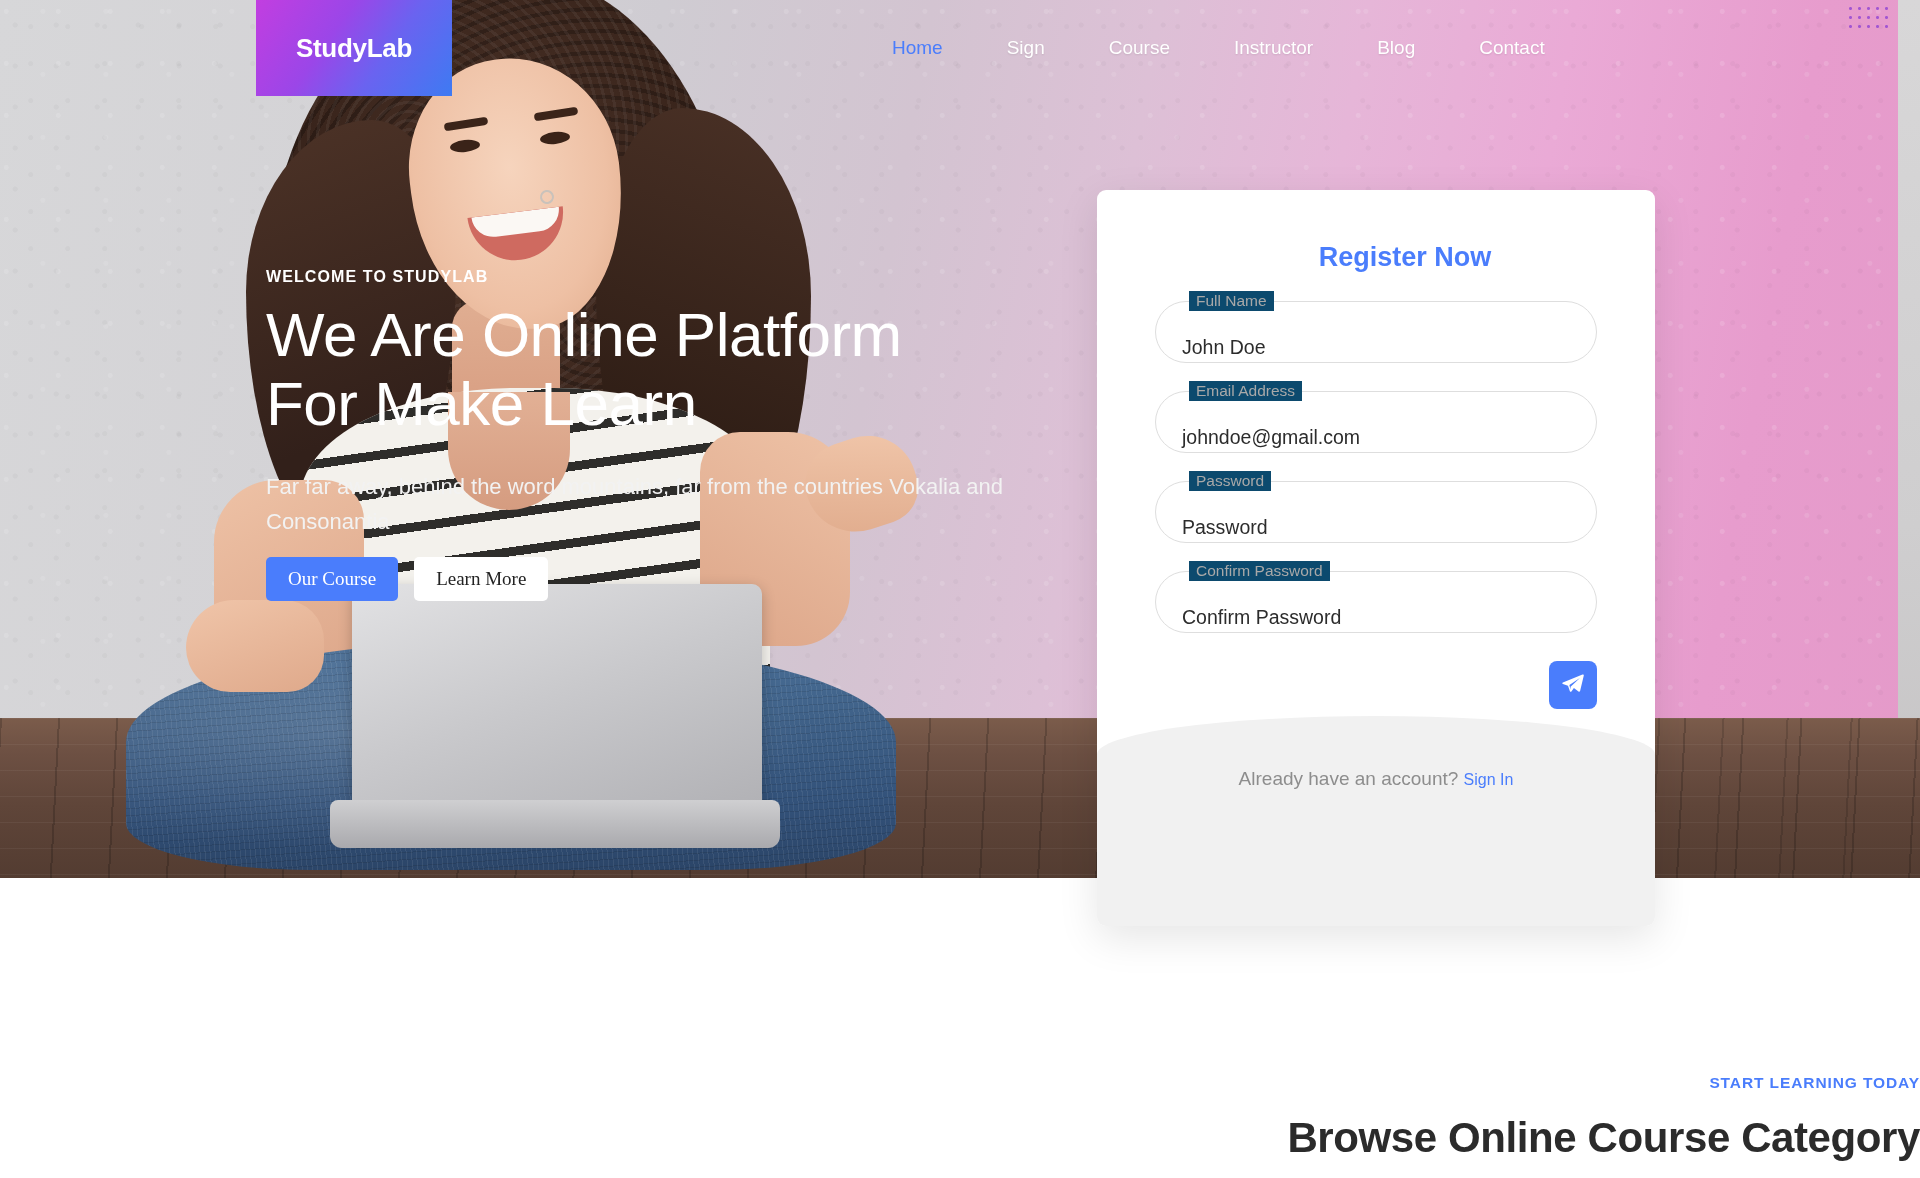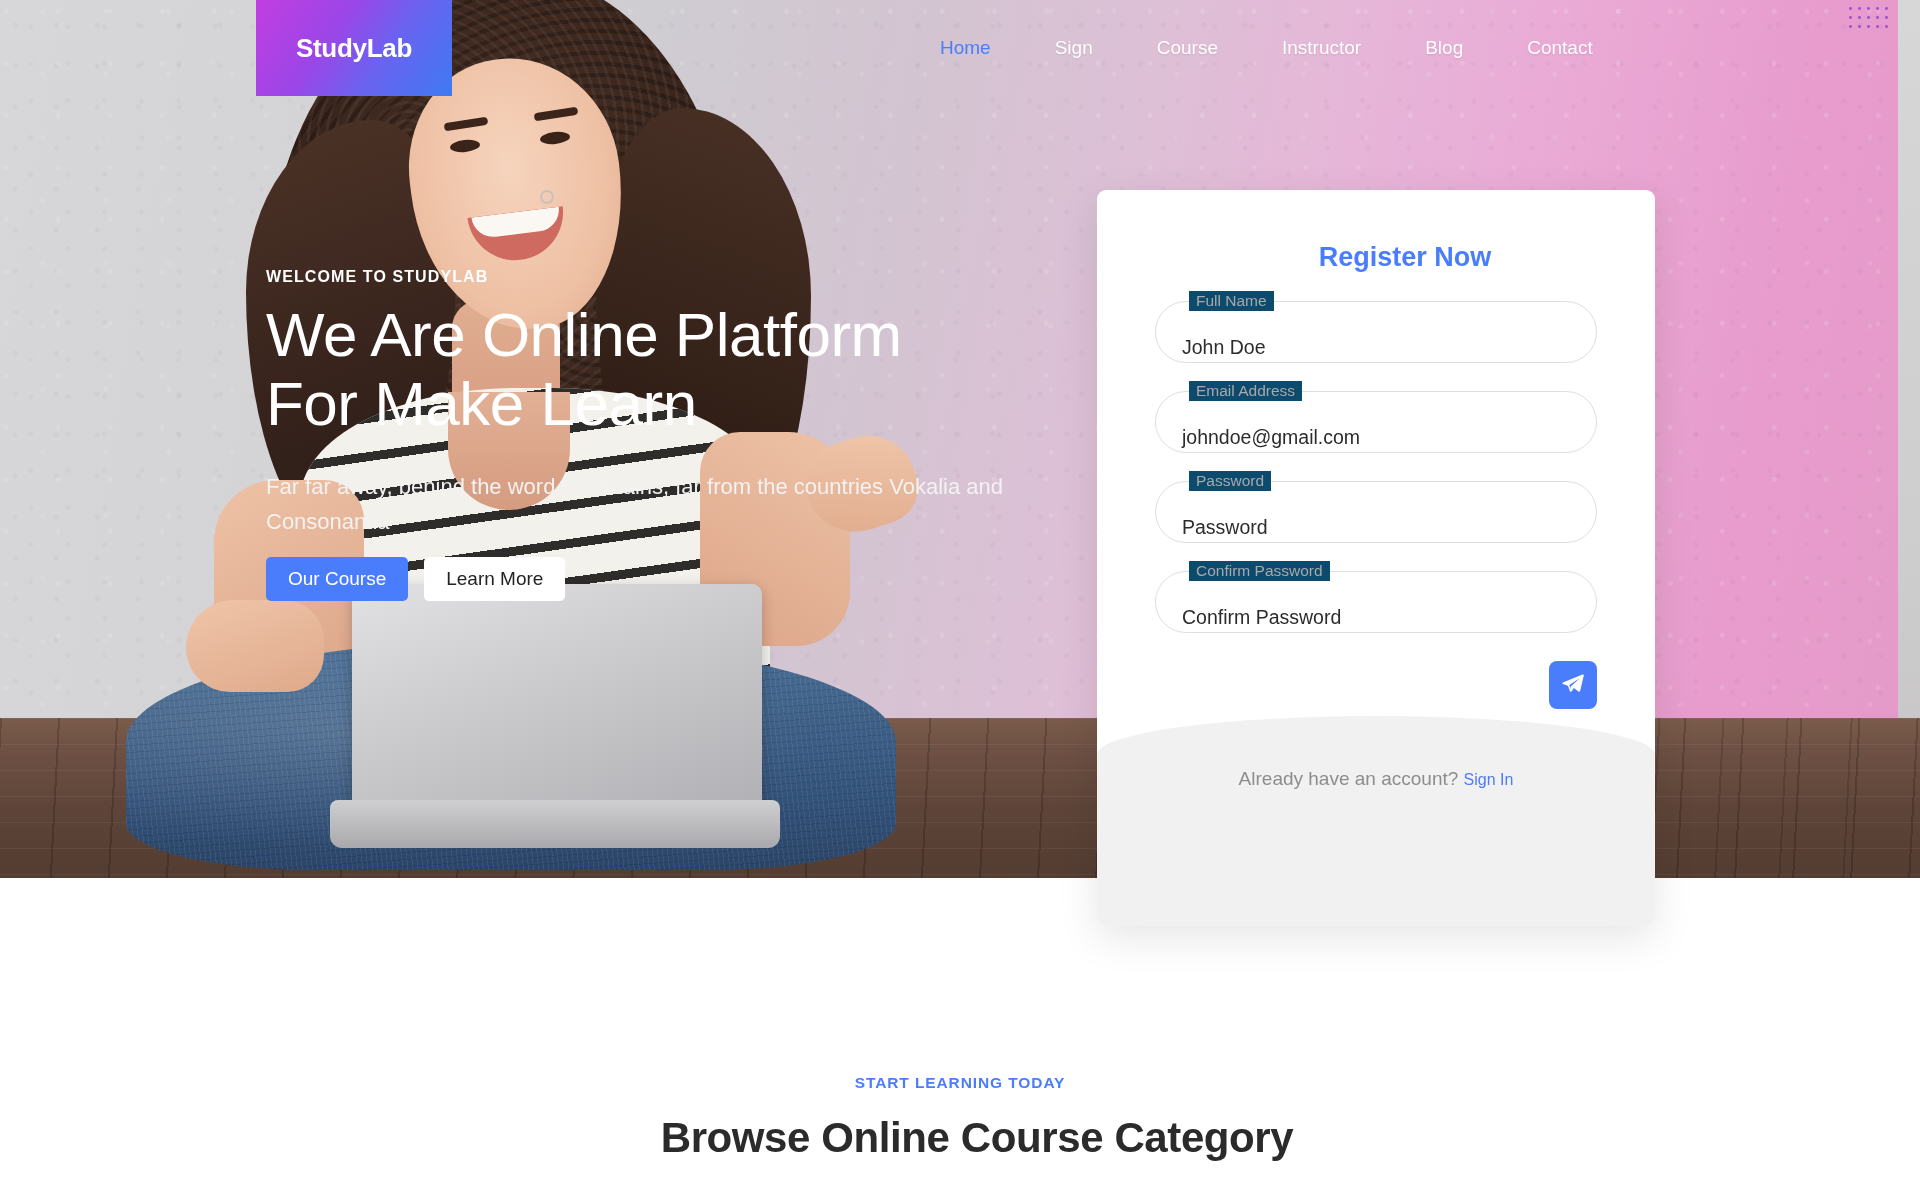--- a/index.html
+++ b/index.html
@@ -197,21 +197,21 @@
     position:absolute; left:352px; top:584px; width:410px; height:232px;
     background:linear-gradient(160deg,#e2e2e4 0%,#c9c9cc 48%,#b0b0b4 100%);
     border-radius:10px 10px 6px 6px;
     box-shadow:0 4px 14px rgba(0,0,0,.22);
     z-index:6;
   }
 
   
   .header{
     position:absolute; top:0; left:0; width:1920px; height:98px;
-    display:flex; align-items:flex-start; z-index:40;gap:48px;
+    display:flex; align-items:flex-start; z-index:40;
   }
   .logo{
     margin-left:256px; width:196px; height:96px;
     background:linear-gradient(125deg,#c23ee0 0%,#9b46e8 38%,#6a63f0 64%,#3e7af2 100%);
     display:flex; align-items:center; justify-content:center;
   }
   .logo-text{ color:#fff; font-size:26px; font-weight:bold; letter-spacing:-.3px; }
   .nav{
     margin-left:408px; display:flex; align-items:center; gap:0; height:96px;
   }
@@ -233,21 +233,21 @@
     letter-spacing:-.5px; margin-bottom:30px;
   }
   .hero-sub{
     color:#f2f2f2; font-size:22px; line-height:1.6; max-width:770px;
     margin-bottom:18px;
   }
   .hero-btns{ display:flex; gap:16px; }
   .btn{
     display:inline-flex; align-items:center; justify-content:center;
     height:44px; padding:8px 22px; font-size:19px; border-radius:5px;
-    cursor:pointer; border:none; white-space:nowrap;
+    cursor:pointer; border:none; white-space:nowrap;font-family:Liberation Serif, serif;
   }
   .btn-primary{ background:#4a7dfc; color:#ffffff; }
   .btn-light{ background:#ffffff; color:#232323; }
 
   
   .card{
     position:absolute; left:1097px; top:190px; width:558px; height:736px;
     background:#ffffff; border-radius:9px; z-index:35;
     box-shadow:0 12px 40px rgba(0,0,0,.10);
     overflow:hidden;
@@ -280,21 +280,21 @@
     background:#f1f1f1;
     border-radius:70% 70% 0 0 / 54px 54px 0 0;
     display:flex; justify-content:center; padding-top:52px;
   }
   .footer-text{ font-size:19px; color:#8d8d8d; }
   .footer-link{ color:#4a7dfc; cursor:pointer; text-decoration:none; }
 
   
   .section{
     position:absolute; left:0; top:878px; width:1920px; height:300px;
-    background:#ffffff; text-align:center;
+    background:#ffffff; text-align:right;
   }
   .section-eyebrow{
     margin-top:196px; color:#4a7dfc; font-size:15.5px; font-weight:bold;
     letter-spacing:.9px; text-transform:uppercase;
   }
   .section-title{
     margin-top:22px; color:#2b2b2b; font-size:42px; font-weight:bold;
     letter-spacing:-.4px;
     padding-left:34px;
   }

